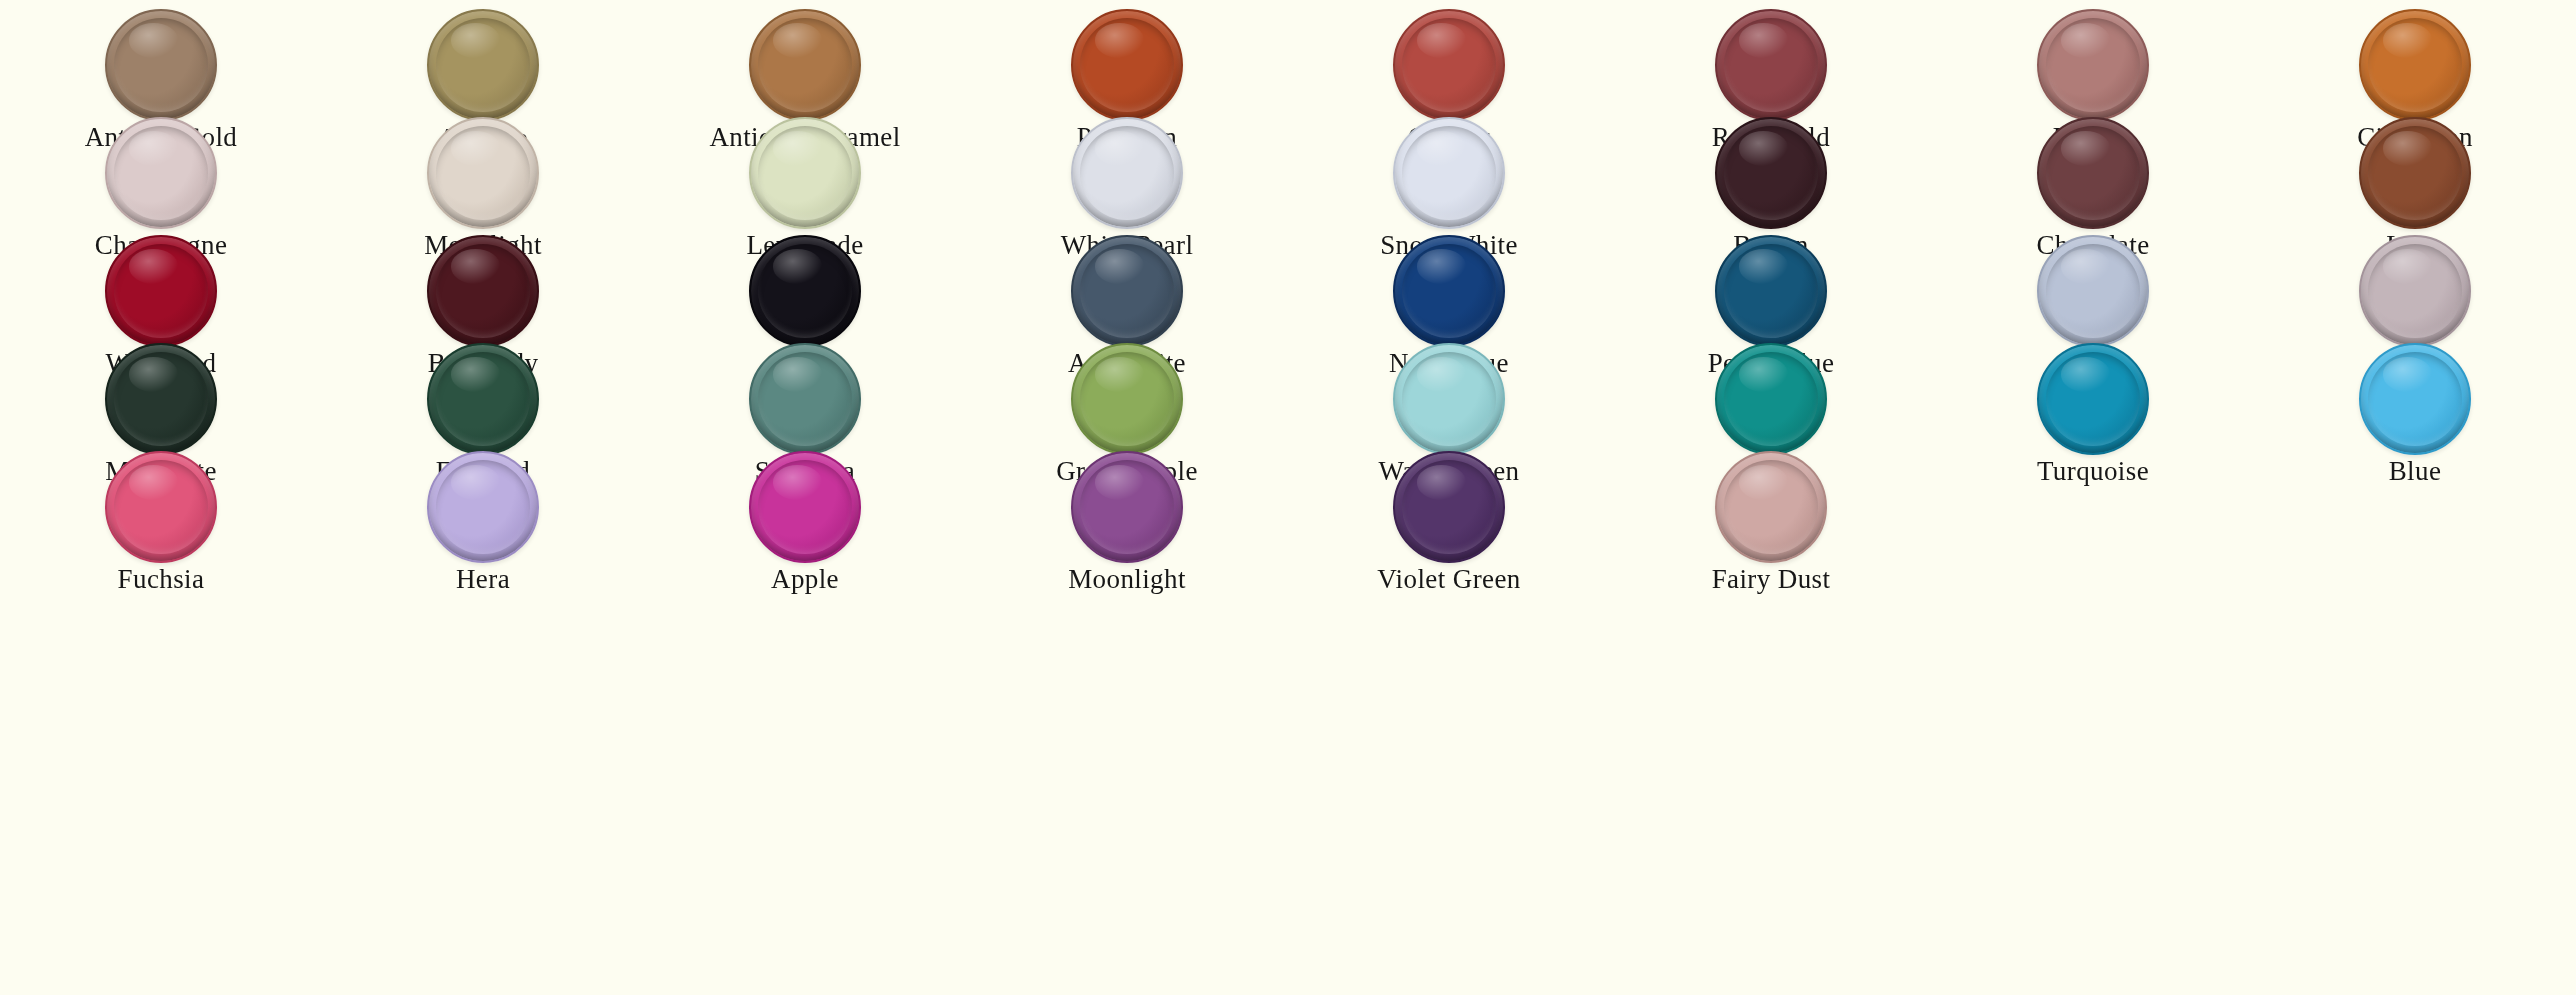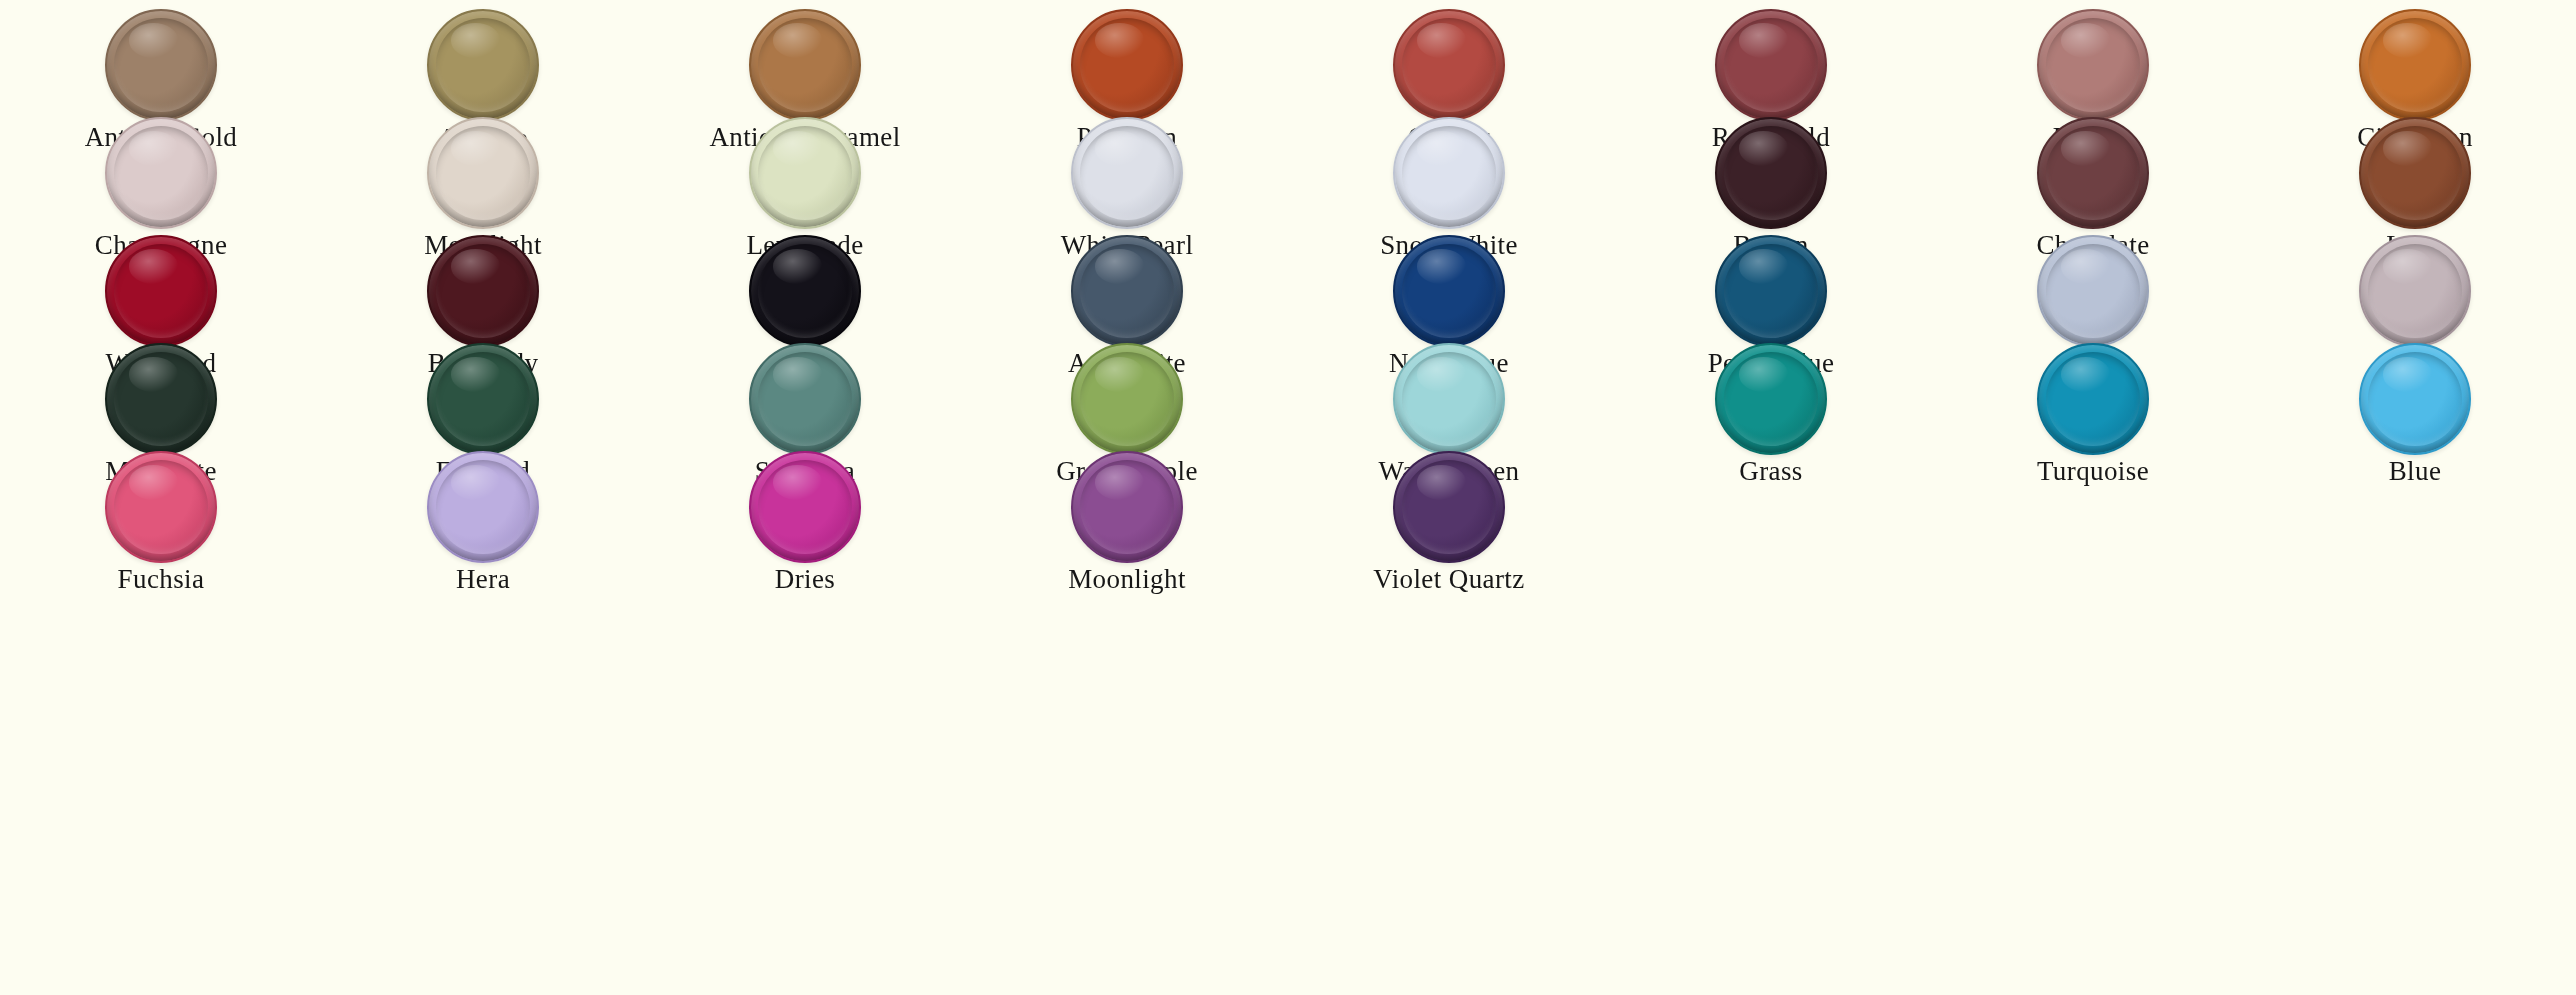--- a/index.html
+++ b/index.html
@@ -308,29 +308,35 @@
       <div class="cell">
         <div class="swatch-wrap">
           <div class="swatch" title="Lilac" style="background: radial-gradient(at 38% 28%, rgb(188, 174, 224) 0%, rgb(188, 174, 224) 52%, rgb(155, 140, 195) 100%); border: 2px solid rgb(155, 140, 195);"></div>
         </div>
         <div class="label">Hera</div>
       </div>
       <div class="cell">
         <div class="swatch-wrap">
           <div class="swatch" title="Judas" style="background: radial-gradient(at 38% 28%, rgb(200, 51, 155) 0%, rgb(200, 51, 155) 52%, rgb(163, 28, 124) 100%); border: 2px solid rgb(163, 28, 124);"></div>
         </div>
-        <div class="label">Dries</div>
+        <div class="label">Apple</div>
       </div>
       <div class="cell">
         <div class="swatch-wrap">
           <div class="swatch" title="Lavender" style="background: radial-gradient(at 38% 28%, rgb(139, 77, 146) 0%, rgb(139, 77, 146) 52%, rgb(108, 52, 114) 100%); border: 2px solid rgb(108, 52, 114);"></div>
         </div>
         <div class="label">Moonlight</div>
       </div>
       <div class="cell">
         <div class="swatch-wrap">
           <div class="swatch" title="Violet Quartz" style="background: radial-gradient(at 38% 28%, rgb(84, 53, 106) 0%, rgb(84, 53, 106) 52%, rgb(60, 33, 80) 100%); border: 2px solid rgb(60, 33, 80);"></div>
         </div>
-        <div class="label">Violet Quartz</div>
+        <div class="label">Violet Green</div>
+      </div>
+      <div class="cell">
+        <div class="swatch-wrap">
+          <div class="swatch" title="Fairy Dust" style="background: radial-gradient(at 38% 28%, rgb(207, 168, 164) 0%, rgb(207, 168, 164) 52%, rgb(175, 136, 131) 100%); border: 2px solid rgb(175, 136, 131);"></div>
+        </div>
+        <div class="label">Fairy Dust</div>
       </div>
     </div>
   </div>
 
 
 </body></html>

